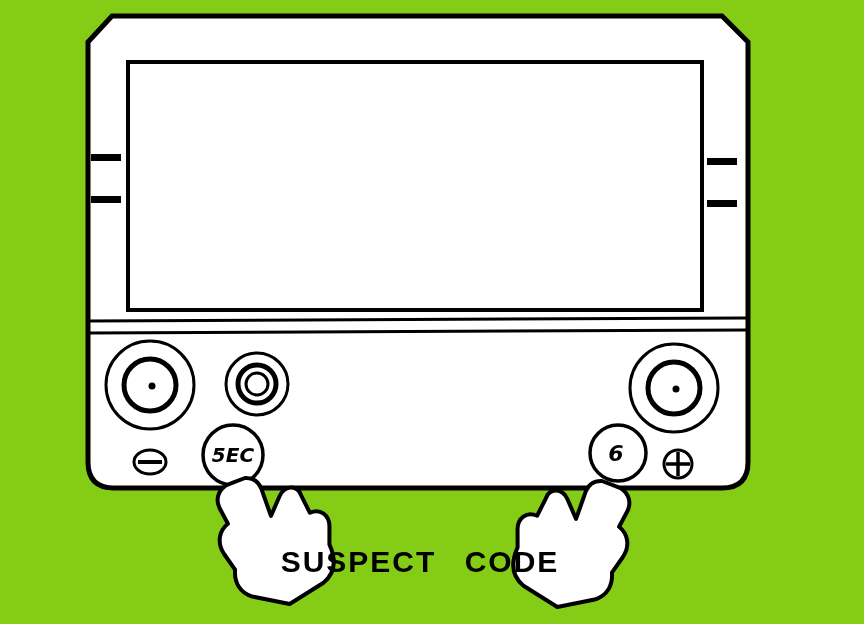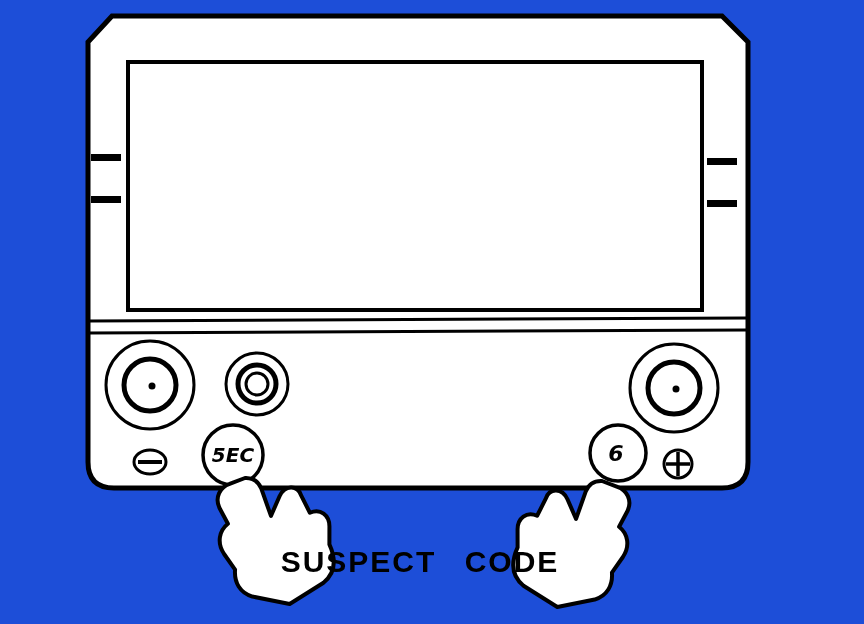--- a/index.html
+++ b/index.html
@@ -8,21 +8,21 @@
     background: #ffffff;
     width: 864px;
     height: 624px;
     overflow: hidden;
     font-family: "Liberation Sans", sans-serif;
   }
   .figure-wrap {
     position: relative;
     width: 864px;
     height: 624px;
-    background: #1d4ed8;
+    background: #84cc16;
   }
   svg { display: block; }
   .ink-stroke { stroke: #000000; fill: none; }
   .ink-fill { fill: #000000; stroke: none; }
   .white-fill { fill: #ffffff; }
   .code-label {
     font-family: "DejaVu Sans", sans-serif;
     font-weight: bold;
     font-style: italic;
     fill: #000000;

